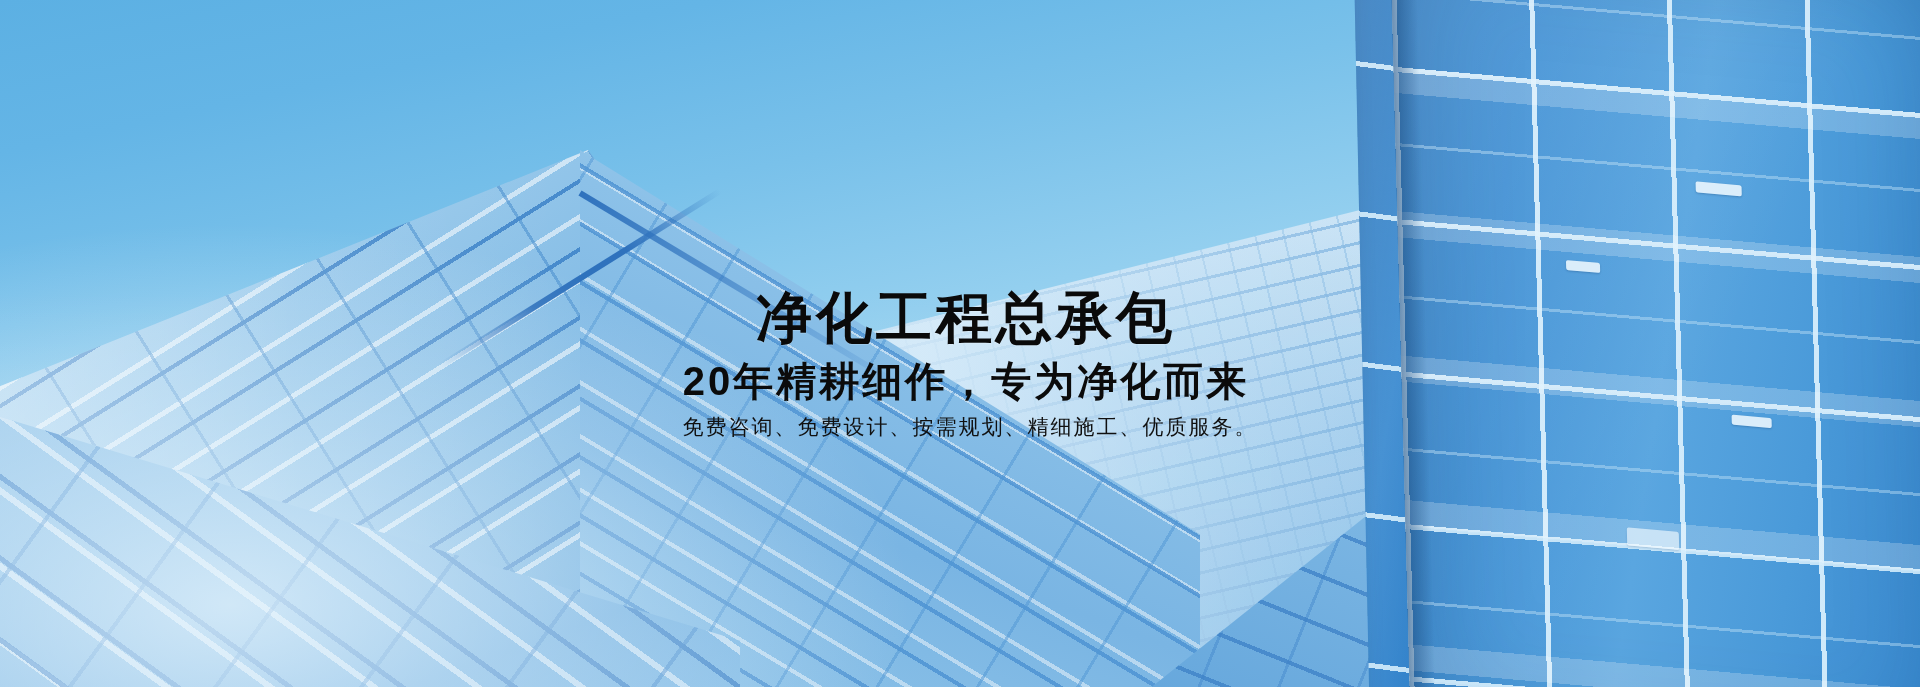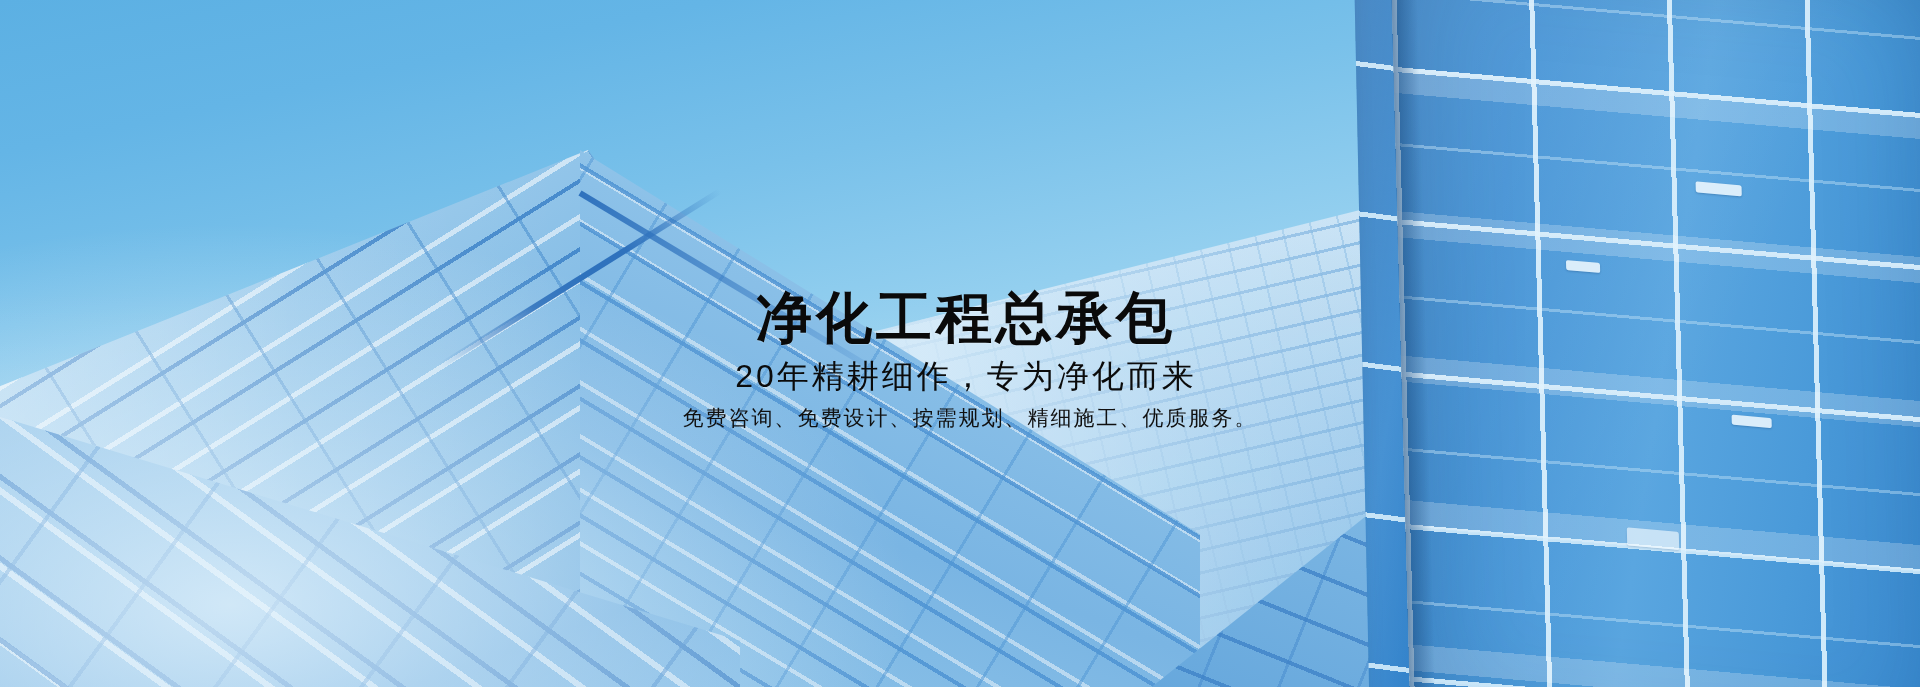--- a/index.html
+++ b/index.html
@@ -295,23 +295,23 @@
     margin: 0;
     font-size: 56px;
     line-height: 1.06;
     font-weight: 700;
     color: #0a0a0a;
     letter-spacing: 4px;
     text-shadow: 0 1px 0 rgba(255,255,255,0.18);
   }
   .subline {
     margin: 12px 0 0 0;
-    font-size: 32px;
+    font-size: 40px;
     line-height: 1.12;
-    font-weight: 400;
+    font-weight: 700;
     color: #0b0b0b;
     letter-spacing: 3px;
   }
   .tagline {
     margin: 10px 0 0 8px;
     font-size: 21px;
     line-height: 1.2;
     font-weight: 400;
     color: #101010;
     letter-spacing: 2px;

